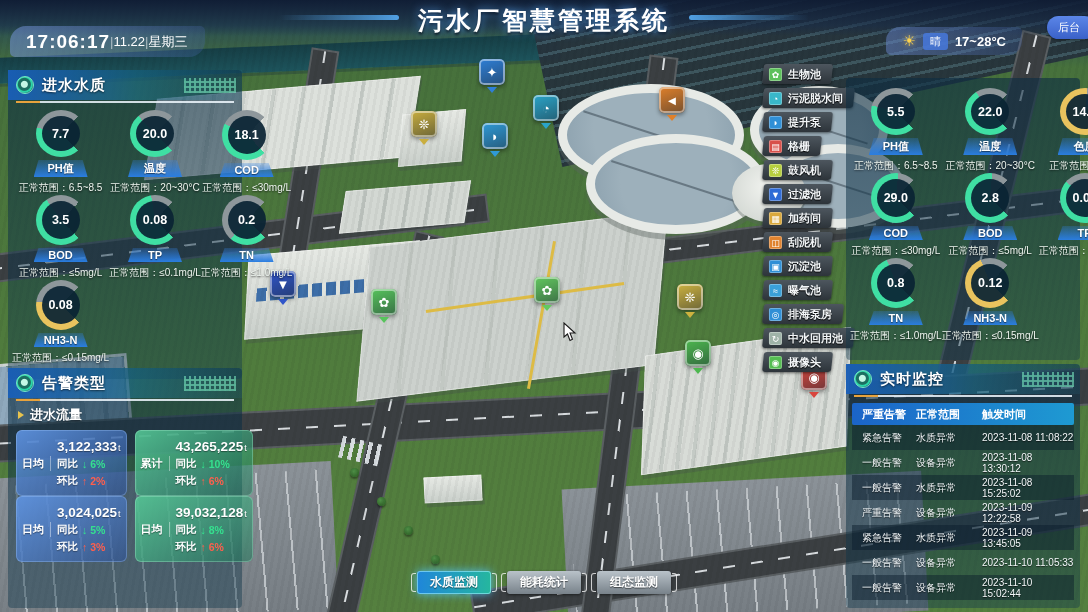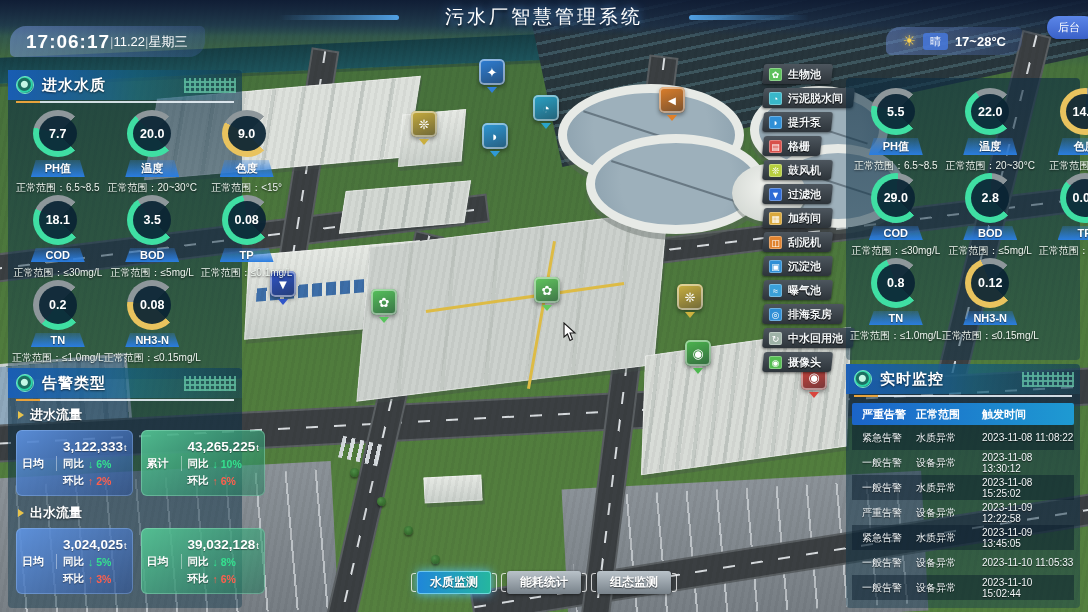--- a/index.html
+++ b/index.html
@@ -49,21 +49,21 @@
 .tree{position:absolute;width:9px;height:9px;border-radius:50%;background:radial-gradient(circle at 40% 35%,#4e8f46,#27571f);box-shadow:0 2px 2px rgba(0,0,0,.4)}
 #crosswalk1{position:absolute;left:340px;top:440px;width:40px;height:22px;transform:rotate(13deg);background:repeating-linear-gradient(90deg,#d9dee2 0 4px,transparent 4px 9px)}
 
 
 .marker{position:absolute;z-index:4;transform:translate(-50%,-50%);display:flex;flex-direction:column;align-items:center;cursor:pointer}
 .mbox{width:26px;height:26px;border-radius:5px;display:flex;align-items:center;justify-content:center;color:#fff;font-size:13px;box-shadow:inset 0 0 0 2px rgba(255,255,255,.45),0 2px 4px rgba(0,0,0,.4)}
 .mtip{width:0;height:0;border-left:5px solid transparent;border-right:5px solid transparent;border-top:6px solid rgba(255,255,255,.6);margin-top:2px}
 
 
 #topbar{position:absolute;top:0;left:0;right:0;height:36px;z-index:9;background:linear-gradient(180deg,rgba(15,28,52,.95),rgba(22,42,72,.55) 70%,transparent)}
-#main-title{position:absolute;top:4px;left:50%;transform:translateX(-50%);color:#fff;font-size:19px;font-weight:normal;letter-spacing:3px;white-space:nowrap;text-shadow:0 0 10px rgba(90,170,255,.9),0 2px 3px #000}
+#main-title{position:absolute;top:4px;left:50%;transform:translateX(-50%);color:#fff;font-size:25px;font-weight:bold;letter-spacing:3px;white-space:nowrap;text-shadow:0 0 10px rgba(90,170,255,.9),0 2px 3px #000}
 .wing{position:absolute;top:15px;width:120px;height:5px;border-radius:3px}
 #wing-l{left:calc(50% - 265px);background:linear-gradient(90deg,transparent,rgba(90,180,255,.85))}
 #wing-r{right:calc(50% - 265px);background:linear-gradient(270deg,transparent,rgba(90,180,255,.85))}
 #time-widget{position:absolute;left:10px;top:26px;height:31px;display:flex;align-items:center;padding:0 18px 0 16px;background:linear-gradient(90deg,rgba(115,145,215,.55),rgba(70,100,170,.28));border-radius:16px 5px 16px 5px;z-index:10;color:#fff}
 .clock{font-size:19px;font-weight:bold;letter-spacing:1px}
 .sep{opacity:.55;font-size:13px}
 .date,.weekday{font-size:13px}
 #weather-widget{position:absolute;right:66px;top:27px;height:28px;display:flex;align-items:center;gap:7px;padding:0 16px;background:linear-gradient(90deg,rgba(105,135,205,.5),rgba(60,90,160,.28));border-radius:14px 5px 14px 5px;z-index:10}
 .sun{color:#ffd34d;font-size:15px;text-shadow:0 0 6px rgba(255,210,80,.9)}
 .cond{background:rgba(70,120,220,.85);color:#fff;font-size:11px;padding:1px 7px;border-radius:3px}
@@ -91,21 +91,21 @@
 .gchip{margin-top:3px;min-width:54px;text-align:center;color:#fff;font-size:11px;font-weight:bold;padding:1px 8px;white-space:nowrap;background:linear-gradient(180deg,rgba(50,130,230,.25),#2a7de0);clip-path:polygon(9% 0,91% 0,100% 100%,0 100%);text-shadow:0 1px 1px rgba(0,0,0,.5)}
 .grange{margin-top:4px;font-size:10px;color:#eef5ef;white-space:nowrap;text-shadow:0 1px 2px rgba(0,0,0,.7)}
 
 
 .fsec-label{display:flex;align-items:center;color:#fff;font-weight:bold;font-size:13px;margin:8px 0 6px 10px;text-shadow:0 1px 2px rgba(0,0,0,.6)}
 .tri{width:0;height:0;border-left:6px solid #e8c34d;border-top:4px solid transparent;border-bottom:4px solid transparent;margin-right:6px}
 .fcards{display:flex;gap:8px;padding:0 8px}
 .fcard{flex:1;display:flex;border-radius:6px;padding:8px 6px;min-height:66px;align-items:center}
 .fcard.blue{background:linear-gradient(145deg,rgba(96,150,230,.9),rgba(40,80,160,.5));box-shadow:inset 0 0 0 1px rgba(160,200,255,.35)}
 .fcard.green{background:linear-gradient(145deg,rgba(85,200,150,.9),rgba(25,115,85,.5));box-shadow:inset 0 0 0 1px rgba(170,240,210,.35)}
-.ftag{color:#fff;font-size:11px;font-weight:bold;padding-right:12px;margin-right:6px;border-right:1px solid rgba(255,255,255,.4);white-space:nowrap;text-shadow:0 1px 1px rgba(0,0,0,.4)}
+.ftag{color:#fff;font-size:11px;font-weight:bold;padding-right:6px;margin-right:6px;border-right:1px solid rgba(255,255,255,.4);white-space:nowrap;text-shadow:0 1px 1px rgba(0,0,0,.4)}
 .fbody{flex:1;min-width:0}
 .fval{color:#fff;font-weight:bold;font-size:13.5px;text-align:right;white-space:nowrap;text-shadow:0 1px 1px rgba(0,0,0,.4)}
 .fval small{font-size:9px;margin-left:1px;font-weight:normal}
 .mrow{display:flex;align-items:center;gap:4px;font-size:10.5px;color:#fff;margin-top:3px}
 .mk{font-weight:bold;text-shadow:0 1px 1px rgba(0,0,0,.4)}
 .mv{font-weight:bold}
 .mv.down{color:#35e08f}
 .mv.up{color:#ff5f4d}
 
 
@@ -255,28 +255,20 @@
       </div>
       <div class="gauge">
         <div class="gring" style="background: conic-gradient(from 135deg, rgb(63, 223, 163) 0deg, rgb(63, 223, 163) 181deg, rgb(142, 151, 155) 181deg, rgb(142, 151, 155) 270deg, transparent 270deg, transparent 360deg); text-align: right;">
           <i class="ghole"></i>
           <b class="gval">20.0</b>
         </div>
         <div class="gchip">温度</div>
         <div class="grange">正常范围：20~30°C</div>
       </div>
       <div class="gauge">
-        <div class="gring" style="background: conic-gradient(from 135deg, rgb(233, 195, 94) 0deg, rgb(233, 195, 94) 162deg, rgb(142, 151, 155) 162deg, rgb(142, 151, 155) 270deg, transparent 270deg, transparent 360deg);">
-          <i class="ghole"></i>
-          <b class="gval">9.0</b>
-        </div>
-        <div class="gchip">色度</div>
-        <div class="grange">正常范围：&lt;15°</div>
-      </div>
-      <div class="gauge">
         <div class="gring" style="background: conic-gradient(from 135deg, rgb(63, 223, 163) 0deg, rgb(63, 223, 163) 162deg, rgb(142, 151, 155) 162deg, rgb(142, 151, 155) 270deg, transparent 270deg, transparent 360deg);">
           <i class="ghole"></i>
           <b class="gval">18.1</b>
         </div>
         <div class="gchip">COD</div>
         <div class="grange">正常范围：≤30mg/L</div>
       </div>
       <div class="gauge">
         <div class="gring" style="background: conic-gradient(from 135deg, rgb(63, 223, 163) 0deg, rgb(63, 223, 163) 189deg, rgb(142, 151, 155) 189deg, rgb(142, 151, 155) 270deg, transparent 270deg, transparent 360deg);">
           <i class="ghole"></i>
@@ -346,21 +338,20 @@
               </div>
               <div class="mrow">
                 <span class="mk">环比</span>
                 <span class="mv up">↑ 6%</span>
               </div>
             </div>
           </div>
         </div>
       </div>
       <div class="fsec">
-        <div class="fsec-label"><i class="tri"></i>出水流量</div>
         <div class="fcards">
           <div class="fcard blue">
             <div class="ftag">日均</div>
             <div class="fbody">
               <div class="fval">3,024,025<small>t</small></div>
               <div class="mrow">
                 <span class="mk">同比</span>
                 <span class="mv down">↓ 5%</span>
               </div>
               <div class="mrow">

